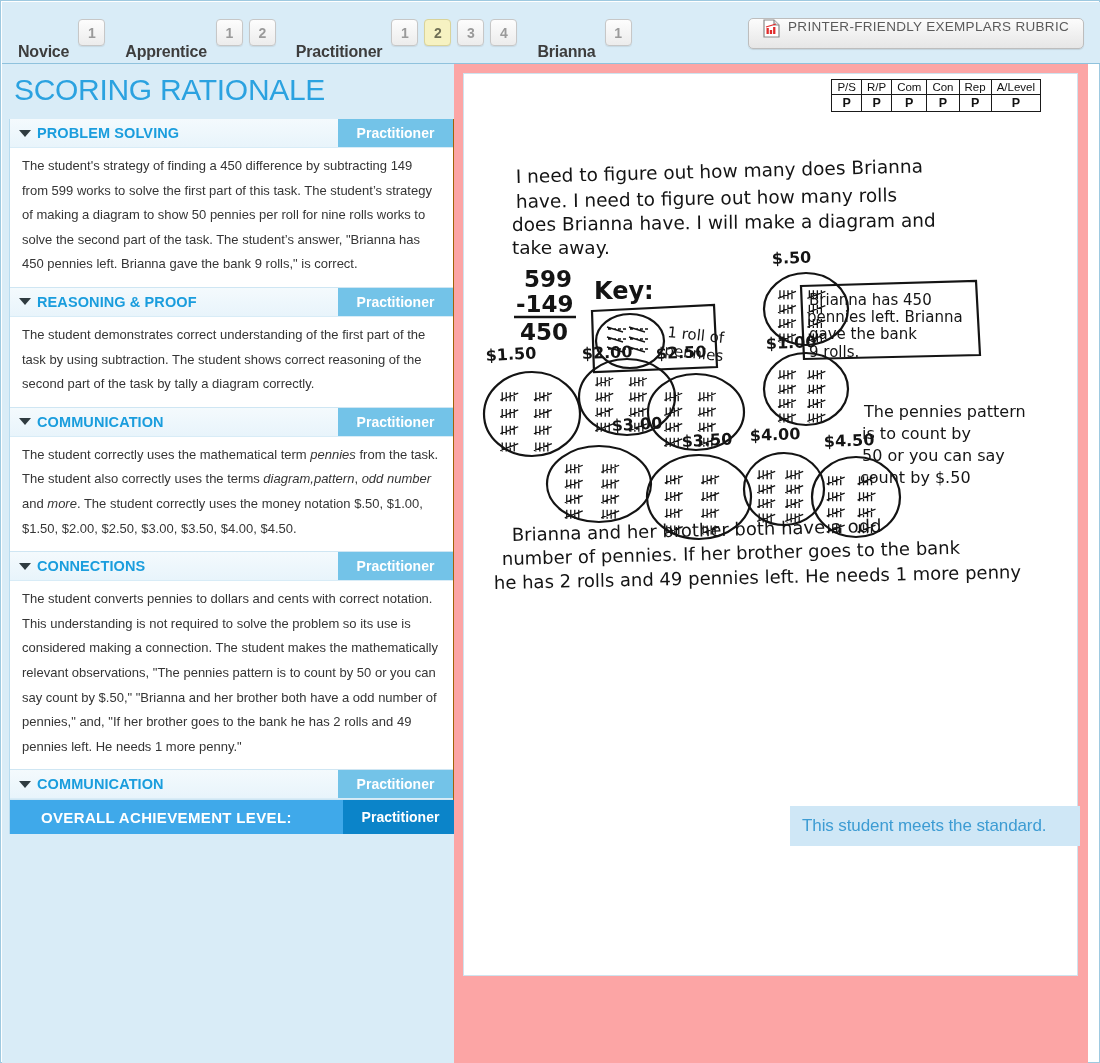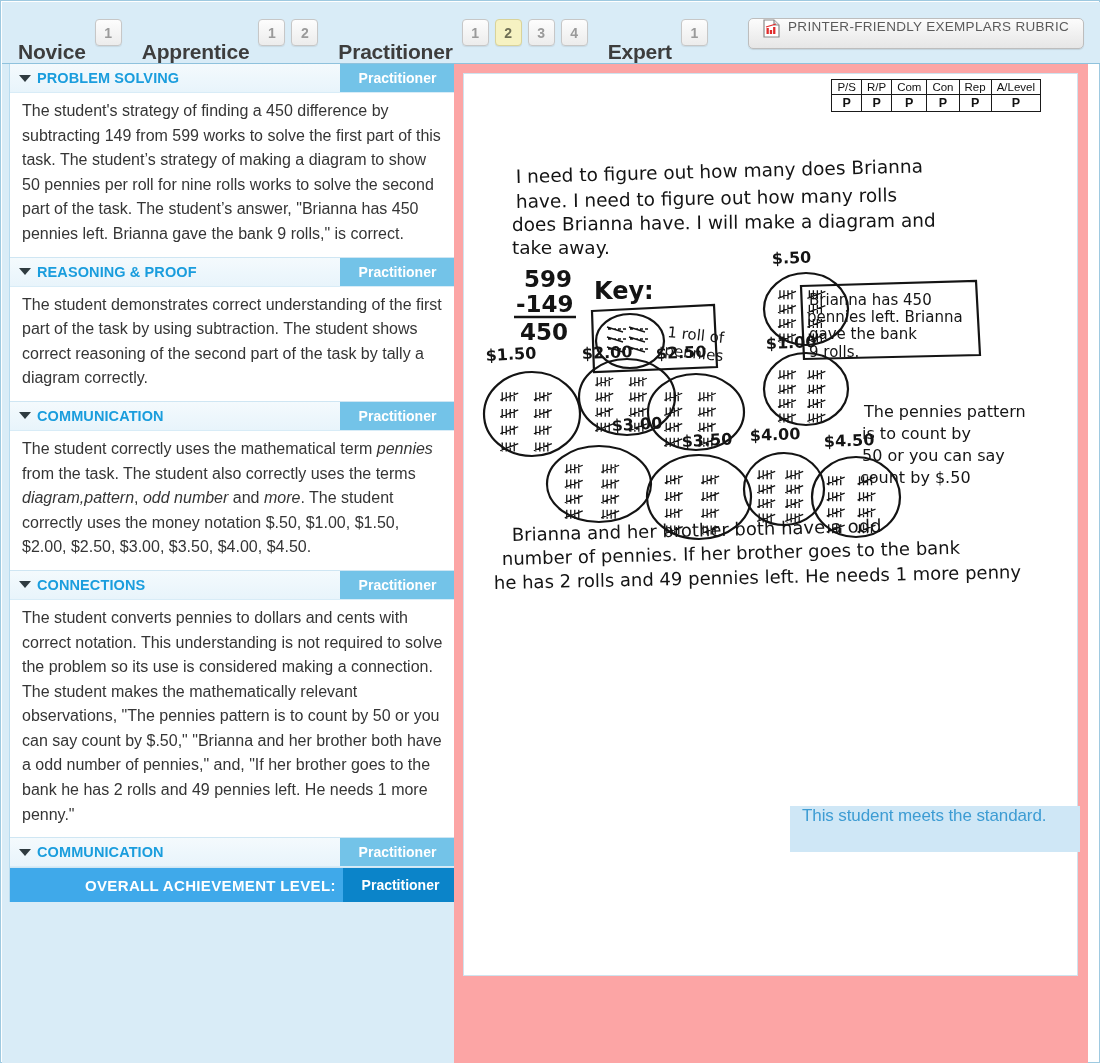--- a/index.html
+++ b/index.html
@@ -16,21 +16,21 @@
   .tabbar{
     position:absolute;left:1px;top:1px;width:1098px;height:62px;
     background:#d9ecf7;
     border-bottom:1px solid #8fc2dd;
     box-sizing:border-box;
     display:flex;align-items:center;
   }
   .levelgroup{display:flex;align-items:center;margin-left:14px;}
   .levelgroup:first-child{margin-left:16px;}
   .level-name{
-    font-size:21px;font-weight:bold;color:#3d3d3d;margin-right:9px;letter-spacing:-0.2px;margin-top:39px;
+    font-size:16px;font-weight:bold;color:#3d3d3d;margin-right:9px;letter-spacing:-0.2px;margin-top:39px;
   }
   .numbtn{
     width:27px;height:27px;margin-right:6px;
     border:1px solid #c7c7c7;border-radius:4px;
     background:linear-gradient(180deg,#fdfdfd 0%,#ececec 100%);
     color:#9a9a9a;font-size:14px;font-weight:bold;
     display:flex;align-items:center;justify-content:center;
     box-sizing:border-box;
     box-shadow:0 1px 1px rgba(0,0,0,.08);
   }
@@ -68,21 +68,21 @@
   }
   .panel-title{
     font-size:30px;color:#2ba2e0;font-weight:normal;
     padding:9px 0 12px 12px;letter-spacing:-0.3px;
   }
 
   
   .sections{
     margin:0 6px 0 7px;
     border-left:1px solid #b7dbef;
-    border-right:4px solid #a16207;
+    border-right:6px solid #a16207;
     background:#fff;
   }
   .section{background:#fff;border-bottom:1px solid #cfe6f3;}
   .sec-head{
     position:relative;height:28px;display:flex;align-items:center;
     background:linear-gradient(180deg,#f4fafd 0%,#e8f4fb 100%);
     border-bottom:1px solid #d8ecf7;
   }
   .caret{
     width:0;height:0;margin:0 6px 0 9px;
@@ -92,29 +92,29 @@
   .sec-title{
     font-size:14.5px;font-weight:bold;color:#1a9ddd;letter-spacing:.1px;
   }
   .sec-badge{
     position:absolute;right:0;top:0;height:28px;width:115px;
     background:#73c3e8;color:#fff;
     font-size:14px;font-weight:bold;
     display:flex;align-items:center;justify-content:center;
   }
   .sec-body{
-    font-size:16px;line-height:24.6px;color:#353535;
+    font-size:13px;line-height:24.6px;color:#353535;
     padding:6px 12px 10px 12px;
   }
   .sec-body em{font-style:italic;}
 
   .overall{
     position:relative;height:34px;margin:0 6px 0 7px;
     background:#3fa9ea;display:flex;align-items:center;
-    border-left:1px solid #b7dbef;border-right:1px solid #b7dbef;padding-left:44px;
+    border-left:1px solid #b7dbef;border-right:1px solid #b7dbef;
   }
   .overall-label{
     color:#ffffff;font-size:15px;font-weight:bold;
     letter-spacing:.35px;margin-left:31px;
   }
   .overall-badge{
     position:absolute;right:0;top:0;height:34px;width:115px;
     background:#0b84c9;color:#fff;font-size:14px;font-weight:bold;
     display:flex;align-items:center;justify-content:center;
   }
@@ -130,22 +130,22 @@
     border-collapse:collapse;
   }
   .score-table td,.score-table th{
     border:1.5px solid #1a1a1a;
     font-size:11.5px;color:#111;
     padding:1px 5px;text-align:center;font-family:"Liberation Sans",sans-serif;
   }
   .score-table th{font-weight:normal;}
   .score-table td{font-weight:bold;font-size:12.5px;}
   .standard-banner{
-    position:absolute;left:336px;top:742px;width:290px;height:46px;
-    background:#cfe7f6;display:flex;
+    position:absolute;left:336px;top:742px;width:290px;height:40px;
+    background:#cfe7f6;display:flex;align-items:center;
   }
   .standard-banner span{
     color:#3d9cd3;font-size:17px;margin-left:12px;letter-spacing:-0.1px;
   }
   svg{display:block;}
 </style>
 </head>
 <body>
 
 <div class="page">
@@ -162,21 +162,21 @@
           <span class="numbtn">2</span>
         </div>
         <div class="levelgroup">
           <span class="level-name">Practitioner</span>
           <span class="numbtn">1</span>
           <span class="numbtn active">2</span>
           <span class="numbtn">3</span>
           <span class="numbtn">4</span>
         </div>
         <div class="levelgroup">
-          <span class="level-name">Expert</span>
+          <span class="level-name">Brianna</span>
           <span class="numbtn">1</span>
         </div>
       </div>
 
     <div class="printbtn">
       <span class="pdf-icon">
         <svg width="17" height="19" viewBox="0 0 17 19">
           <path d="M1 1 h10 l5 5 v12 h-15 z" fill="#ffffff" stroke="#8a8a8a" stroke-width="1.2"></path>
           <path d="M11 1 v5 h5" fill="#e4e4e4" stroke="#8a8a8a" stroke-width="1.2"></path>
           <rect x="3.5" y="9" width="2.3" height="6" fill="#e02b2b"></rect>
@@ -185,20 +185,21 @@
           <path d="M3 8 l10 -3" stroke="#e02b2b" stroke-width="1.2" fill="none"></path>
         </svg>
       </span>
       <span class="label">PRINTER-FRIENDLY EXEMPLARS RUBRIC</span>
     </div>
   </div>
 
   <div class="body-wrap">
 
     <div class="leftcol">
+      <div class="panel-title">SCORING RATIONALE</div>
 
       <div class="sections" id="sections-host">
           <div class="section">
             <div class="sec-head">
               <span class="caret"></span>
               <span class="sec-title">PROBLEM SOLVING</span>
               <span class="sec-badge">Practitioner</span>
             </div>
             <div class="sec-body">The student's strategy of finding a 450 difference by subtracting 149 from 599 works to solve the first part of this task. The student’s strategy of making a diagram to show 50 pennies per roll for nine rolls works to solve the second part of the task. The student’s answer, "Brianna has 450 pennies left. Brianna gave the bank 9 rolls," is correct.</div>
           </div>

